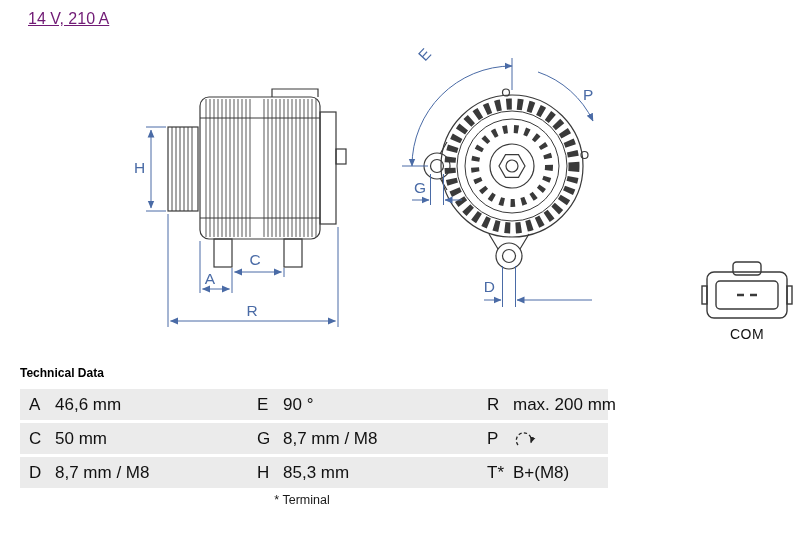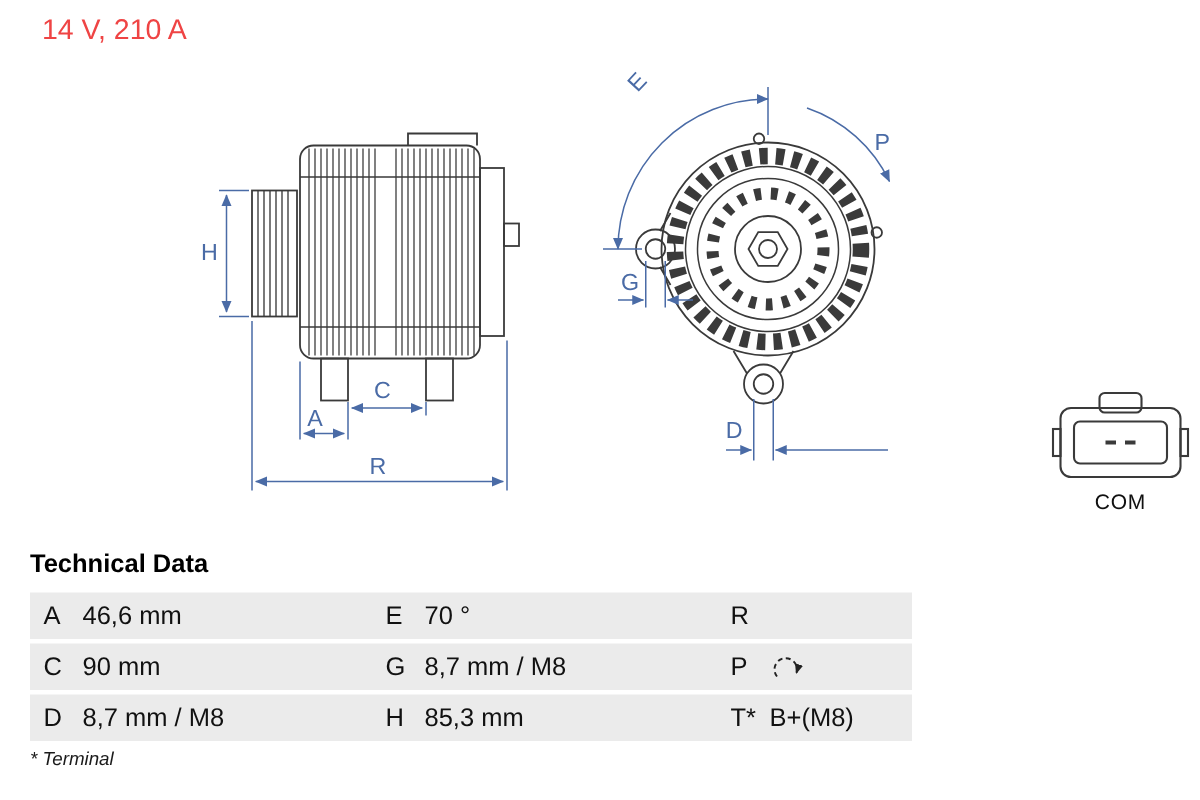--- a/index.html
+++ b/index.html
@@ -1,33 +1,33 @@
 <!DOCTYPE html>
 <html><head>
 <meta charset="utf-8">
 <style>
   html,body{margin:0;padding:0;}
   body{width:800px;height:533px;background:#fff;font-family:"Liberation Sans",sans-serif;position:relative;overflow:hidden;color:#111;}
   .page{position:absolute;inset:0;background:#ffffff;}
-  #rating{position:absolute;left:28px;top:10px;font-size:19px;color:#ef4444;}
+  #rating{position:absolute;left:28px;top:10px;font-size:16px;color:#701a75;text-decoration:underline;}
   #drawing{position:absolute;left:0;top:0;}
   svg text{font-family:"Liberation Sans",sans-serif;}
   .dim{fill:#4a6ba6;font-size:15.5px;}
   .dark-label{fill:#111;font-size:14px;letter-spacing:0.5px;}
   .tbl{position:absolute;left:20px;top:366px;width:588px;}
-  .tbl-title{font-size:17px;font-weight:bold;color:#000;margin-bottom:9px;}
+  .tbl-title{font-size:12px;font-weight:bold;color:#000;margin-bottom:9px;}
   .trow{display:flex;background:#ebebeb;height:31px;align-items:center;margin-bottom:3px;font-size:17px;}
   .cell{display:flex;align-items:center;height:100%;}
   .cell .lab{padding-left:9px;width:26px;flex:none;}
   .c1{width:228px;}
   .c2{width:230px;}
   .c3{width:130px;}
   .val{white-space:nowrap;}
   .icon-val{display:flex;align-items:center;}
-  .foot{text-align:left;font-size:12.5px;color:#1a1a1a;padding-right:24px;margin-top:5px;font-style:italic;}
+  .foot{text-align:center;font-size:12.5px;color:#1a1a1a;padding-right:24px;margin-top:5px;}
 </style>
 </head>
 <body>
 
 <div class="page">
 
   <div id="rating">14 V, 210 A</div>
 
   <svg id="drawing" width="800" height="360" viewBox="0 0 800 360">
     <defs>
@@ -131,31 +131,32 @@
   <div class="tbl">
     <div class="tbl-title">Technical Data</div>
 
     <div class="trow">
       <div class="cell c1">
         <span class="lab">A</span>
         <span class="val">46,6 mm</span>
       </div>
       <div class="cell c2">
         <span class="lab">E</span>
-        <span class="val">70 °</span>
+        <span class="val">90 °</span>
       </div>
       <div class="cell c3">
         <span class="lab">R</span>
+        <span class="val">max. 200 mm</span>
       </div>
     </div>
 
     <div class="trow">
       <div class="cell c1">
         <span class="lab">C</span>
-        <span class="val">90 mm</span>
+        <span class="val">50 mm</span>
       </div>
       <div class="cell c2">
         <span class="lab">G</span>
         <span class="val">8,7 mm / M8</span>
       </div>
       <div class="cell c3">
         <span class="lab">P</span>
         <span class="val icon-val">
           <svg width="24" height="20" viewBox="0 0 24 20">
             <defs>

